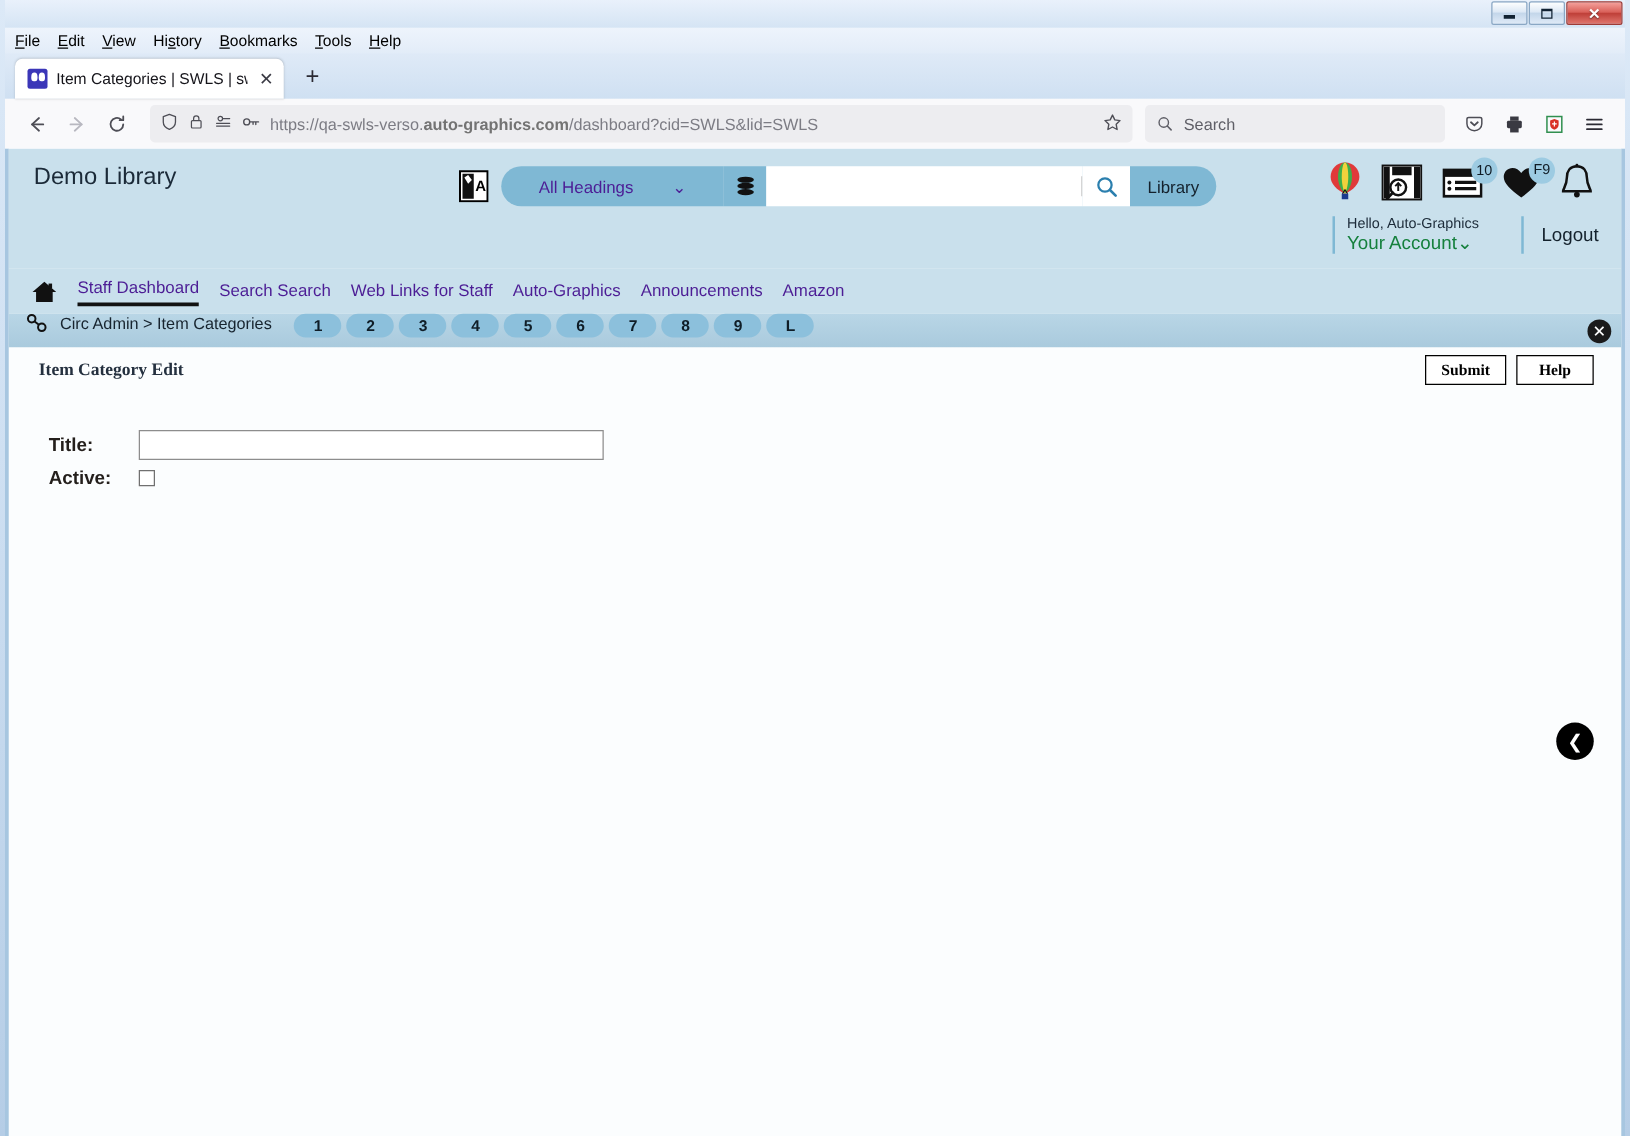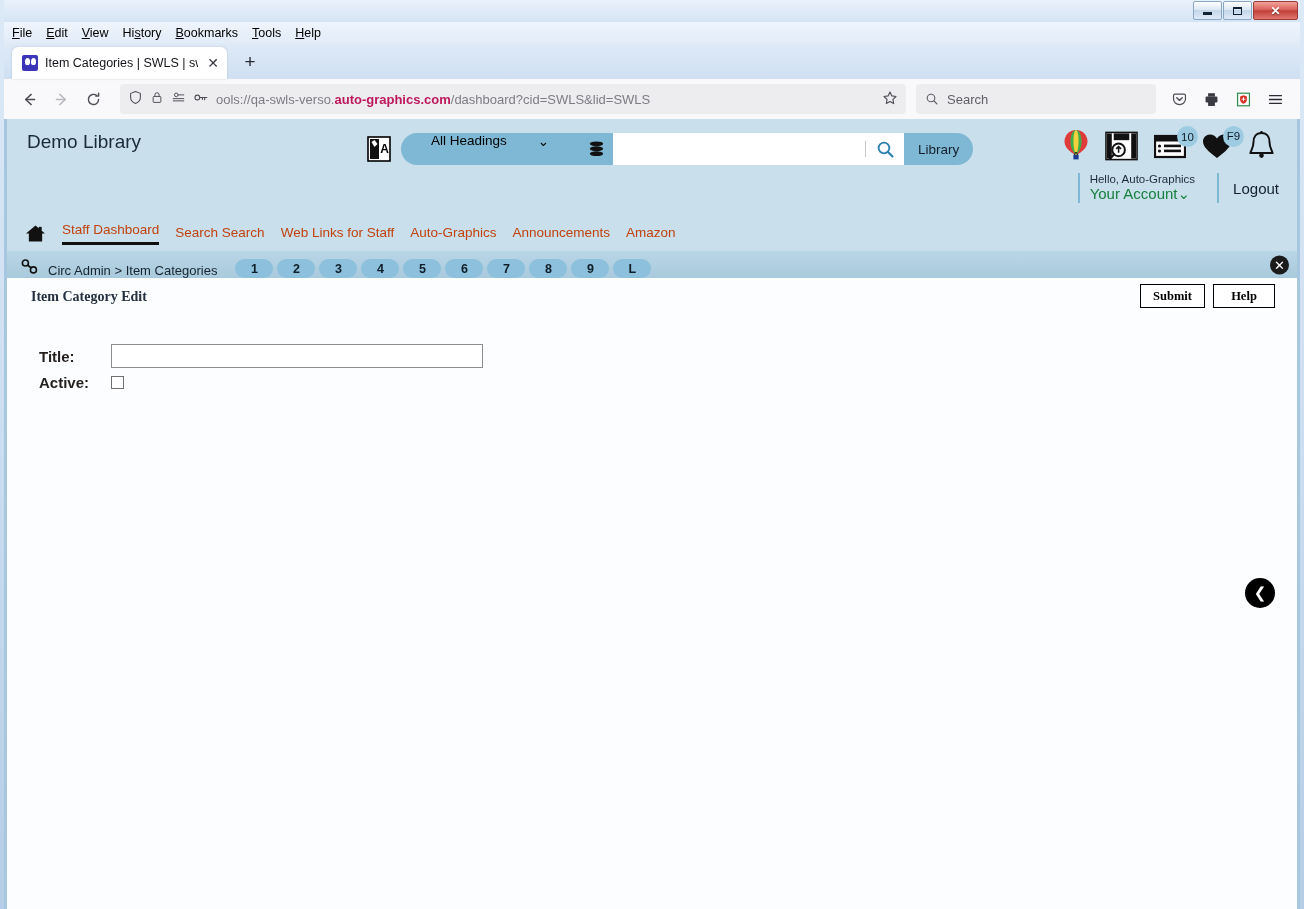--- a/index.html
+++ b/index.html
@@ -94,21 +94,21 @@
     border-radius: 4px; cursor: pointer; color: #4e4e56;
   }
   .nav-ico.dis { color: #b8b8c0; cursor: default; }
   .urlbar {
     flex: 1; height: 30px; margin: 0 8px 0 10px;
     background: #ededf0; border-radius: 4px;
     display: flex; align-items: center; gap: 7px; padding: 0 8px;
     font-size: 13px; cursor: text;
   }
   .url-text { flex: 1; color: #7c7c84; white-space: nowrap; overflow: hidden; }
-  .url-text b { color: #be185d; font-weight: 600; }
+  .url-text b { color: #737373; font-weight: 600; }
   .searchbar {
     width: 240px; height: 30px; background: #ededf0; border-radius: 4px;
     display: flex; align-items: center; gap: 8px; padding: 0 9px;
     font-size: 13px; color: #5e5e66; cursor: text;
   }
   .toolbar-right { display: flex; align-items: center; gap: 2px; margin-left: 6px; }
 
   
   .app {
     background: #fbfdfe;
@@ -126,22 +126,22 @@
   }
   .searchrow {
     position: absolute; left: 360px; top: 14px;
     display: flex; align-items: center; gap: 0;
   }
   .lang-icon {
     width: 24px; height: 26px; margin-right: 10px;
     display: flex; align-items: center; justify-content: center;
   }
   .headings-sel {
-    width: 178px; height: 32px; background: #7fb8d4; color: #000000;
-    border-radius: 16px 0 0 16px; display: flex; align-items: flex-start;
+    width: 178px; height: 32px; background: #7fb8d4; color: #4c1d95;
+    border-radius: 16px 0 0 16px; display: flex; align-items: center;
     justify-content: center; gap: 31px; font-size: 13.5px; cursor: pointer;
   }
   .db-icon {
     width: 34px; height: 32px; background: #7fb8d4;
     display: flex; align-items: center; justify-content: center; cursor: pointer;
   }
   .search-input-wrap {
     width: 253px; height: 32px; background: #fff;
     display: flex; align-items: center;
   }
@@ -166,47 +166,47 @@
   }
   .hdr-ico { position: relative; cursor: pointer; display: block; }
   .badge {
     position: absolute; top: -7px; right: -12px;
     background: #9dcbe2; color: #0f1b24; border-radius: 50%;
     min-width: 21px; height: 21px; font-size: 11.5px;
     display: flex; align-items: center; justify-content: center;
   }
   .account-zone {
     position: absolute; right: 18px; top: 54px;
-    display: flex; align-items: stretch; gap: 0;
+    display: flex; align-items: stretch; gap: 12px;
   }
   .acct-block {
     border-left: 2px solid #7fb8d4; padding-left: 10px; padding-right: 22px;
     display: flex; flex-direction: column; justify-content: center;
   }
   .acct-hello { font-size: 11.5px; color: #1b2a38; }
   .acct-name { font-size: 15px; color: #15803d; cursor: pointer; }
   .logout-block {
     border-left: 2px solid #7fb8d4; padding-left: 14px;
     display: flex; align-items: center;
   }
   .logout-block span { font-size: 15px; color: #13212c; cursor: pointer; }
 
   
   .navmenu {
     background: #c9e0ec; height: 36px; display: flex; align-items: center;
-    padding-left: 18px; gap: 16px; font-size: 13.5px; color: #c2410c;
+    padding-left: 18px; gap: 16px; font-size: 13.5px; color: #4c1d95;
   }
   .navmenu .item { cursor: pointer; padding-bottom: 2px; }
   .navmenu .item.active { border-bottom: 3px solid #111; padding-bottom: 5px; }
   .home-ico { display: flex; align-items: center; cursor: pointer; }
 
   
   .crumbbar {
     background: linear-gradient(180deg,#b9d6e6 0%,#a9cadd 100%);
-    height: 27px; display: flex; align-items: flex-end;
+    height: 27px; display: flex; align-items: flex-start;
     padding: 0 10px 0 14px; gap: 10px; position: relative;
   }
   .crumb-text { font-size: 13px; color: #17242f; }
   .pills { display: flex; gap: 4px; margin-left: 8px; }
   .pill {
     width: 38px; height: 19px; background: #8cc0dc; color: #0f1d27;
     border-radius: 10px; font-size: 12.5px; font-weight: bold;
     display: flex; align-items: center; justify-content: center; cursor: pointer;
   }
   .close-round {
@@ -325,21 +325,21 @@
             <circle cx="7" cy="6.5" r="2.4" fill="none" stroke="#4e4e56" stroke-width="1.3"></circle>
             <path d="M9.6 6.5 H17 M3 11.5 H17 M3 14.5 H17" stroke="#4e4e56" stroke-width="1.3" stroke-linecap="round"></path>
           </svg>
       </span>
       <span>
         <svg width="16" height="15" viewBox="0 0 22 20">
             <circle cx="6" cy="10" r="3.3" fill="none" stroke="#4e4e56" stroke-width="1.5"></circle>
             <path d="M9.3 10 H19 M16 10 V13 M13 10 V12.6" stroke="#4e4e56" stroke-width="1.5" stroke-linecap="round"></path>
           </svg>
       </span>
-      <span class="url-text"><span>ools://qa-swls-verso.</span><b>auto-graphics.com</b><span>/dashboard?cid=SWLS&amp;lid=SWLS</span></span>
+      <span class="url-text"><span>https://qa-swls-verso.</span><b>auto-graphics.com</b><span>/dashboard?cid=SWLS&amp;lid=SWLS</span></span>
       <span>
         <svg width="16" height="16" viewBox="0 0 20 20">
             <path d="M10 2.6 l2.3 4.8 5.2 .7 -3.8 3.7 .9 5.2 -4.6-2.5 -4.6 2.5 .9-5.2 -3.8-3.7 5.2-.7 Z" fill="none" stroke="#4e4e56" stroke-width="1.4" stroke-linejoin="round"></path>
           </svg>
       </span>
     </div>
 
     <div class="searchbar">
       <svg width="14" height="14" viewBox="0 0 20 20">
           <circle cx="8.6" cy="8.6" r="5.4" fill="none" stroke="#5e5e66" stroke-width="1.6"></circle>

